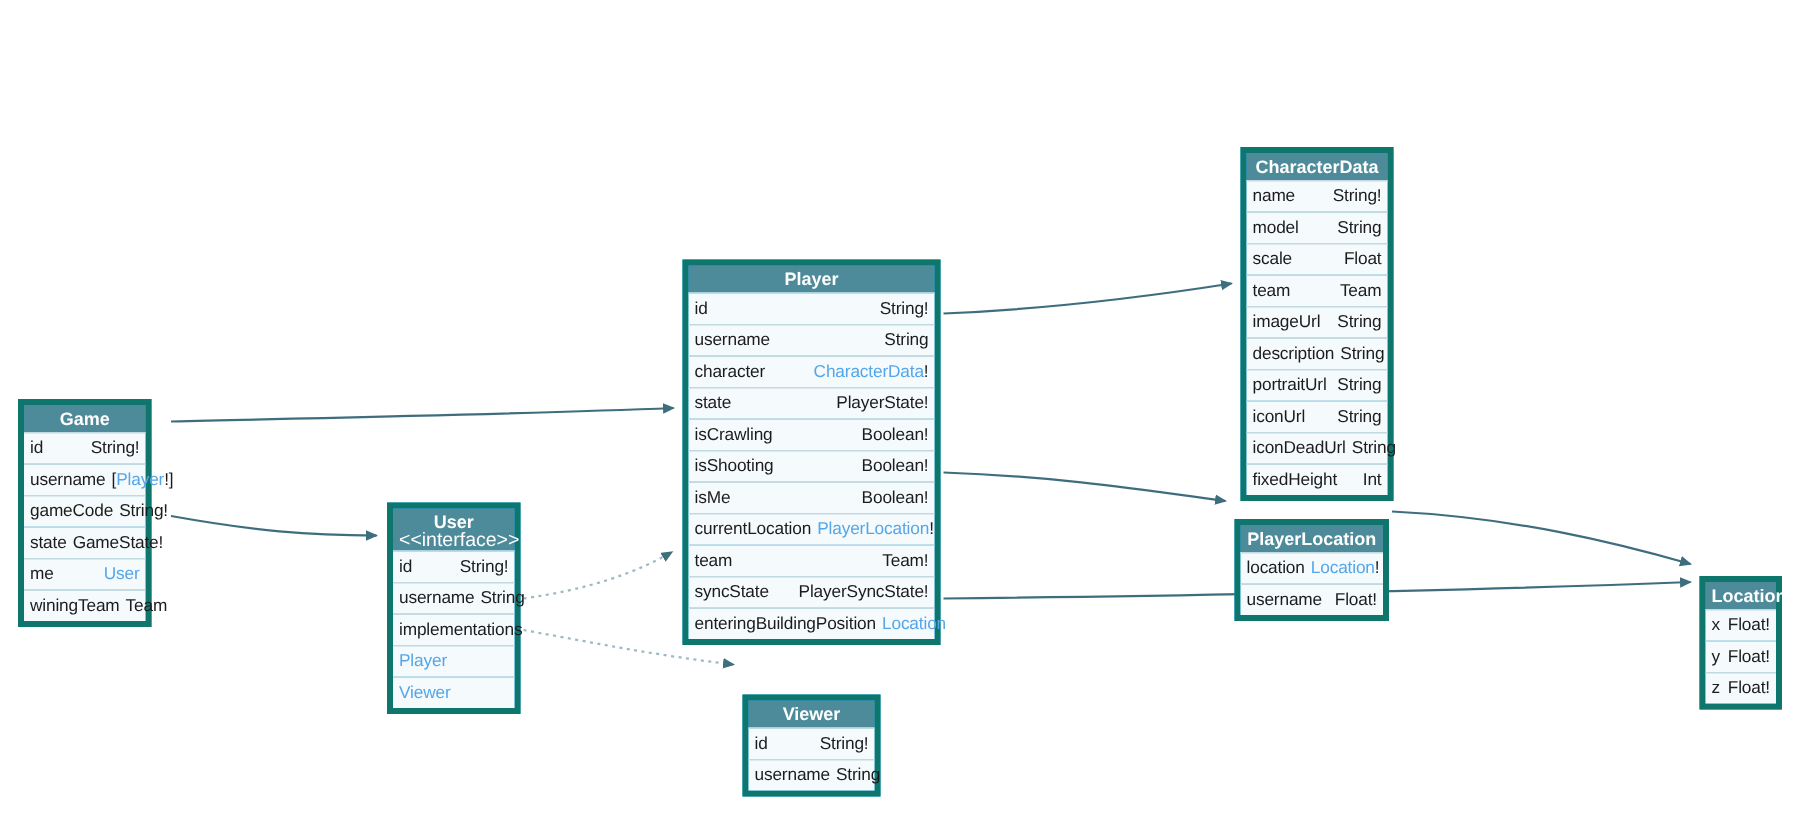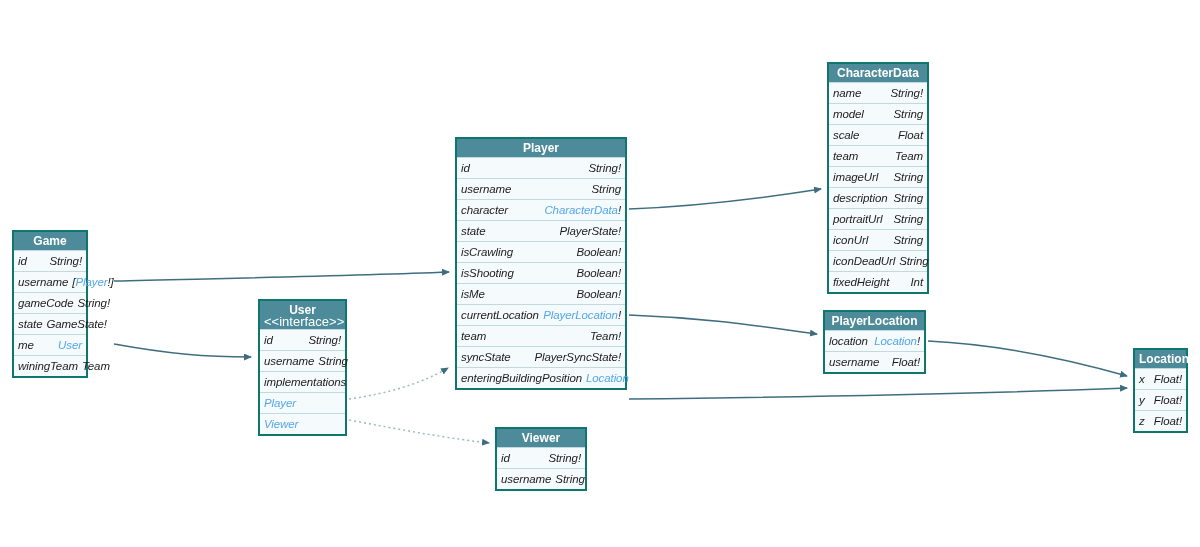--- a/index.html
+++ b/index.html
@@ -4,37 +4,37 @@
 <style>
   html,body { margin:0; padding:0; background:#ffffff; }
   .canvas {
     position:relative; width:1200px; height:547px; overflow:hidden;
     background:#ffffff; font-family:"Liberation Sans", sans-serif;
   }
   .edges { position:absolute; left:0; top:0; pointer-events:none; }
   .edge  { fill:none; stroke:#3e6e7e; stroke-width:1.5px; }
   .edge.dotted { stroke:#9dbac3; stroke-dasharray:2 3; }
 
-  .table { position:absolute; border:2px solid #0f766e; background:#0ea5e9; box-sizing:border-box; }
+  .table { position:absolute; border:4px solid #0f766e; background:#0ea5e9; box-sizing:border-box;margin-top:36px; }
   .hdr {
     background:#4d8b9a; color:#ffffff; text-align:center; font-weight:bold;
     font-size:12px; line-height:14px; padding:2px 4px; cursor:default;
   }
   .hdr .sub { display:block; font-size:13px; font-weight:normal; line-height:10px; }
   .row {
     display:flex; justify-content:space-between; align-items:center; gap:4px;
     height:20px; padding:0 4px; box-sizing:content-box;
     background:#f5fafc; border-top:1px solid #c2d9e0;
-    font-size:11.5px; letter-spacing:-0.1px; color:#1c1c1c; white-space:nowrap;font-style:italic;
+    font-size:11.5px; letter-spacing:-0.1px; color:#1c1c1c; white-space:nowrap;
   }
   .fn { text-align:left; }
   .ft { text-align:left; }
   .link { color:#55a6e8; }
 
-  #t-game           { left:12px;   top:230px; width:76px; }
+  #t-game           { left:12px;   top:230px; width:89px; }
   #t-user           { left:258px;  top:299px; width:89px;  }
   #t-player         { left:455px;  top:137px; width:172px; }
   #t-viewer         { left:495px;  top:427px; width:92px;  }
   #t-characterdata  { left:827px;  top:62px;  width:102px; }
   #t-playerlocation { left:823px;  top:310px; width:103px; }
   #t-location       { left:1133px; top:348px; width:55px;  }
 </style>
 </head>
 <body>
 

